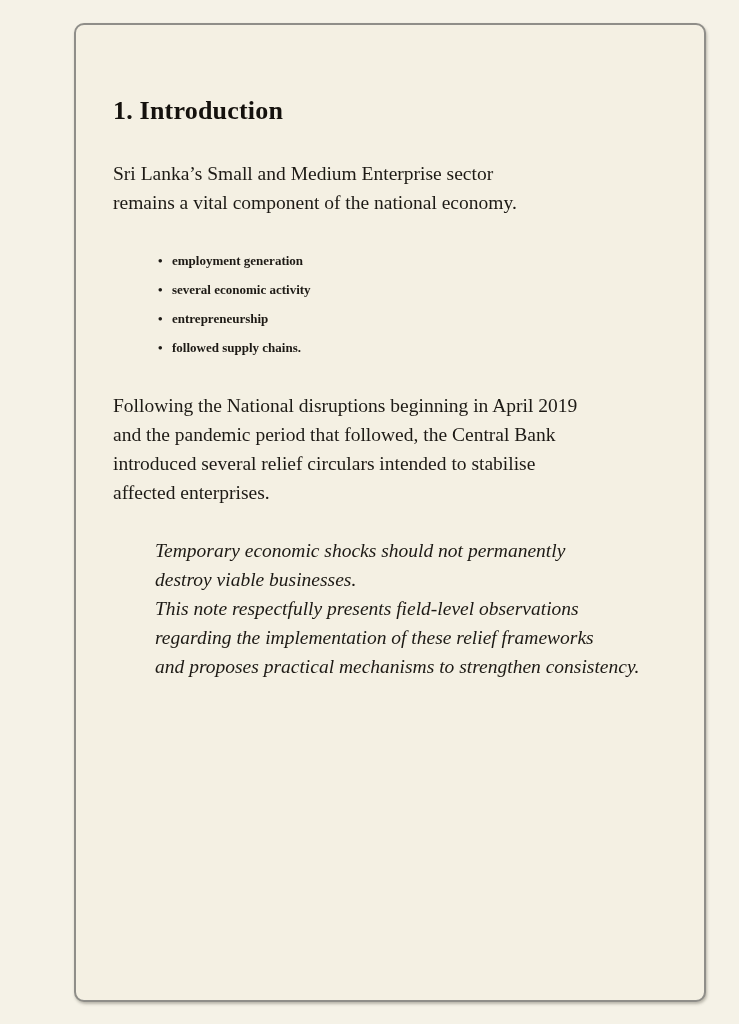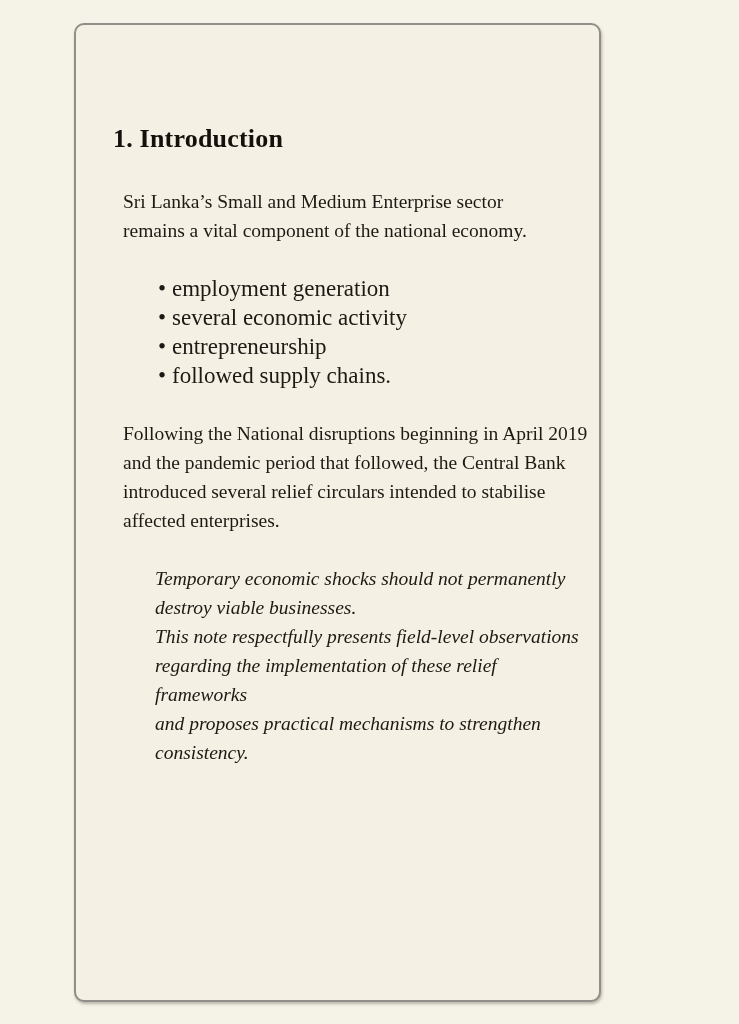--- a/index.html
+++ b/index.html
@@ -11,54 +11,55 @@
     height: 1024px;
     background: #f5f2e7;
     font-family: "Liberation Serif", "DejaVu Serif", serif;
     color: #1d1a15;
     overflow: hidden;
   }
   .sheet {
     position: absolute;
     left: 74px;
     top: 23px;
-    width: 527px;
+    width: 632px;
     height: 979px;
     background: #f4f0e3;
     border: 2px solid #8f8e89;
     border-radius: 10px;
     box-shadow: 1px 2px 3px rgba(70, 65, 55, 0.35);
     box-sizing: border-box;
-    padding: 100px 8px 0 37px;
+    padding: 72px 8px 0 37px;
   }
   h1.heading {
     font-size: 26px;
     line-height: 1.1;
     font-weight: bold;
     margin: 0 0 33px 0;
     color: #14110d;
     letter-spacing: 0.2px;
   }
   .para {
     font-size: 19.5px;
     line-height: 29px;
-    margin: 0 0 29px 10px;
+    margin: 0 0 29px 0;
     white-space: pre-line;
   }
   .para.lead {
     margin-bottom: 0;
   }
   ul.bullets {
     list-style: none;
     margin: 0 0 29px 0;
     padding: 0 0 0 45px;
   }
   ul.bullets li {
-    font-size: 23px;
+    font-size: 13px;
     line-height: 29px;
+    font-weight: bold;
   }
   ul.bullets .bullet {
     display: inline-block;
     width: 14px;
   }
   .para.indent {
     margin-left: 42px;
     margin-bottom: 0;
     font-style: italic;
   }

